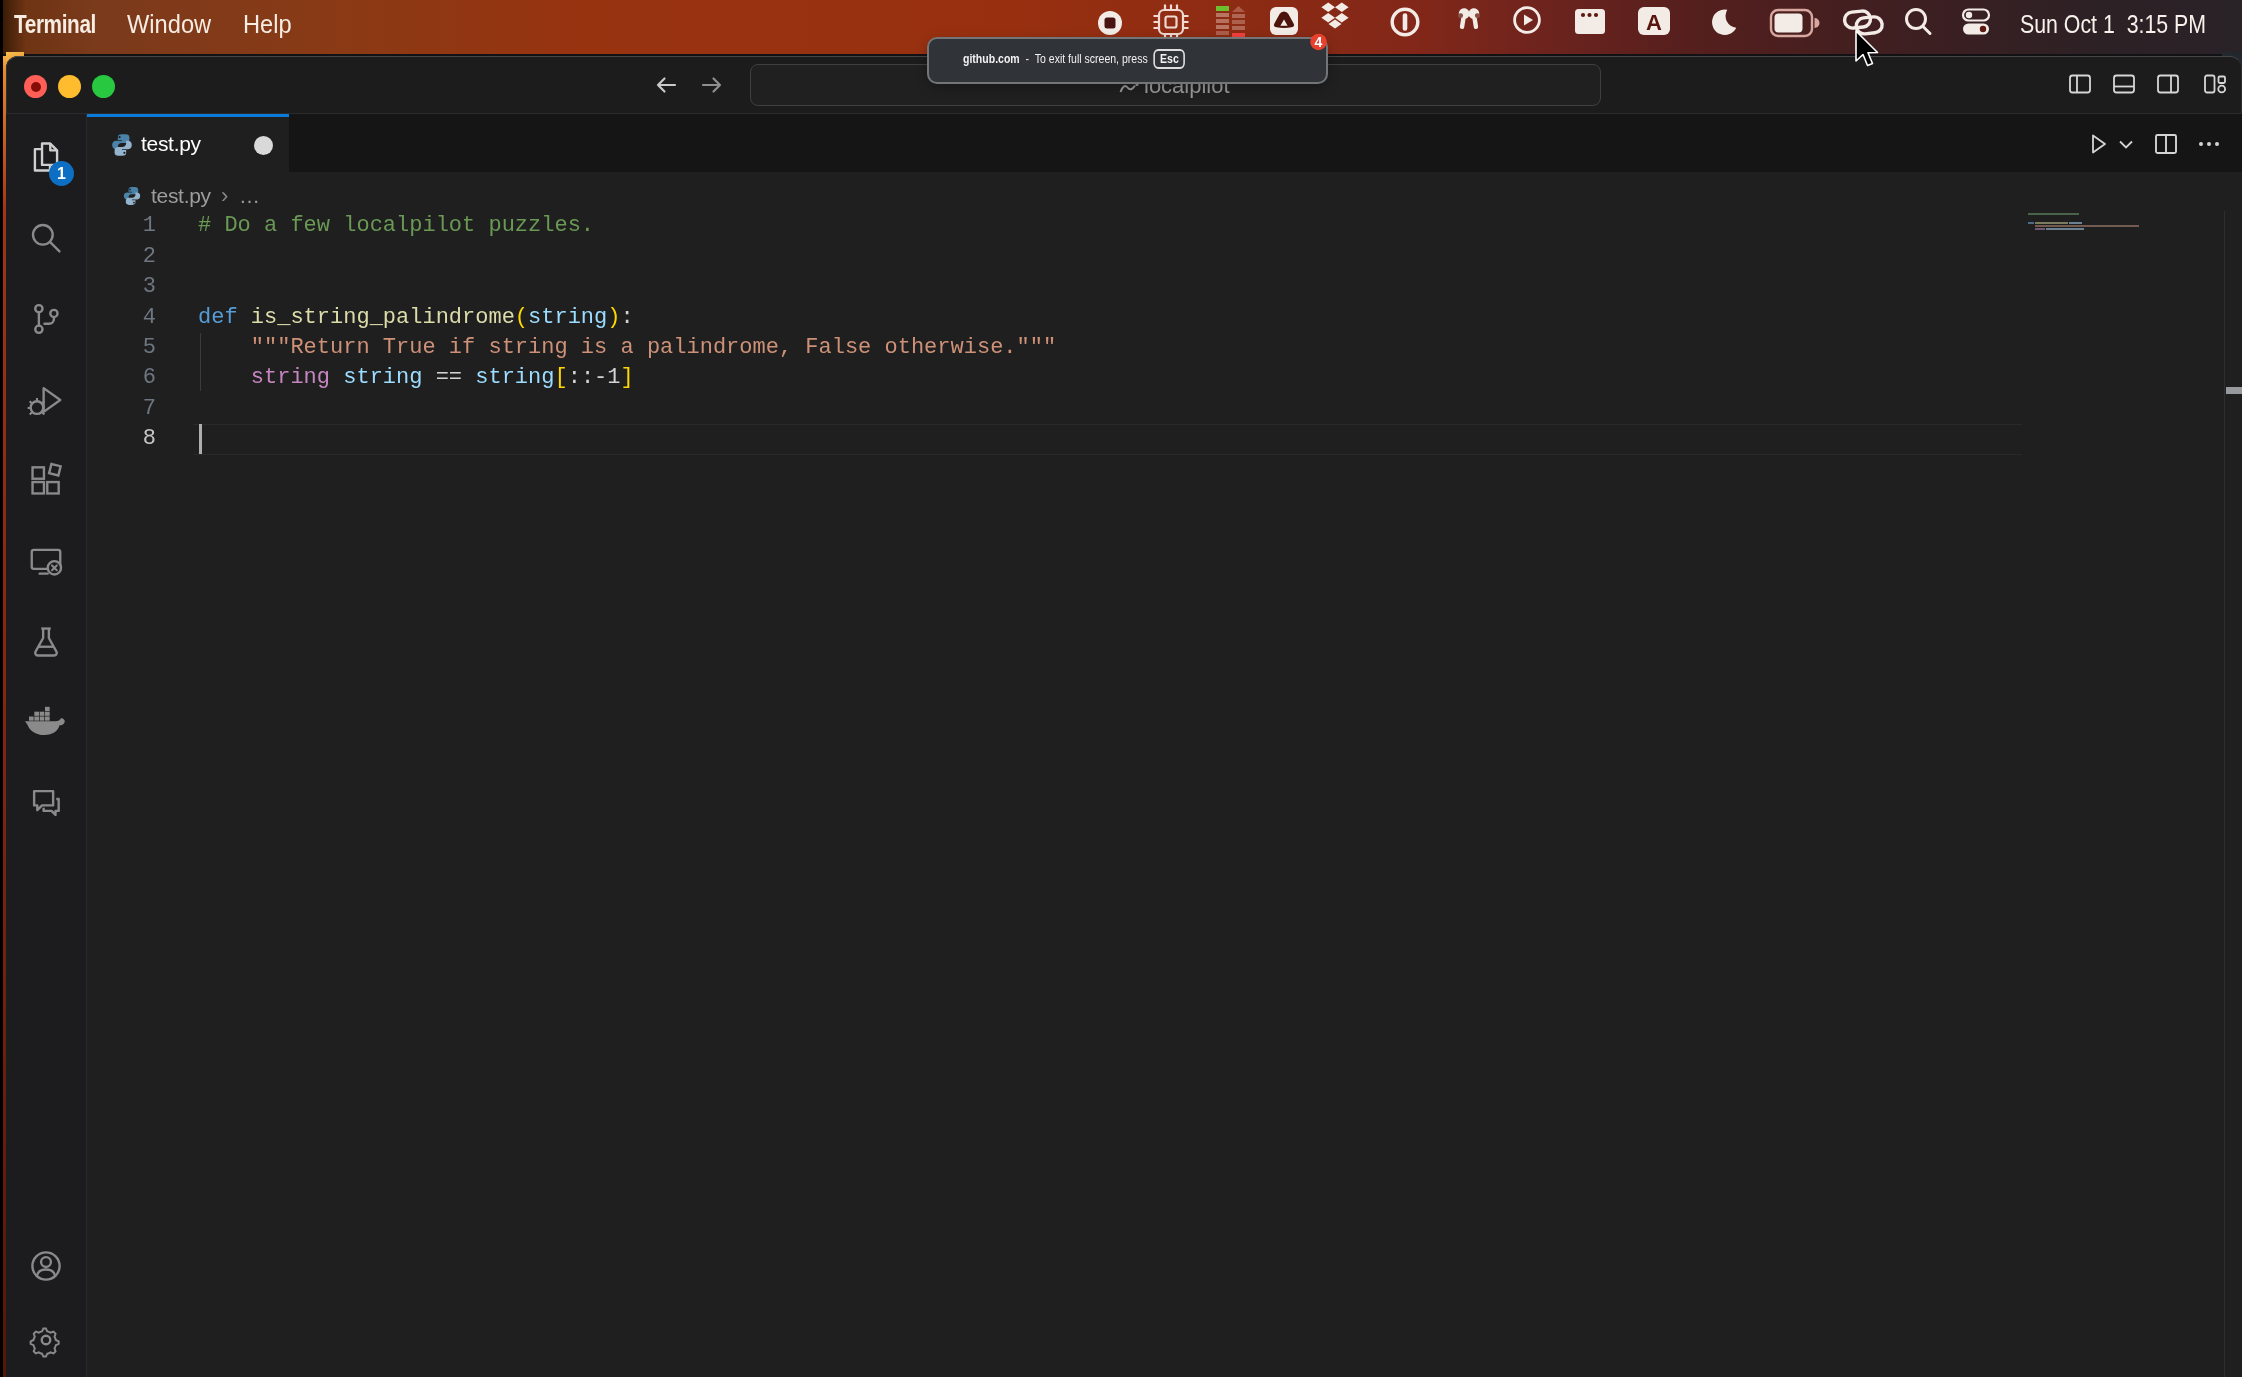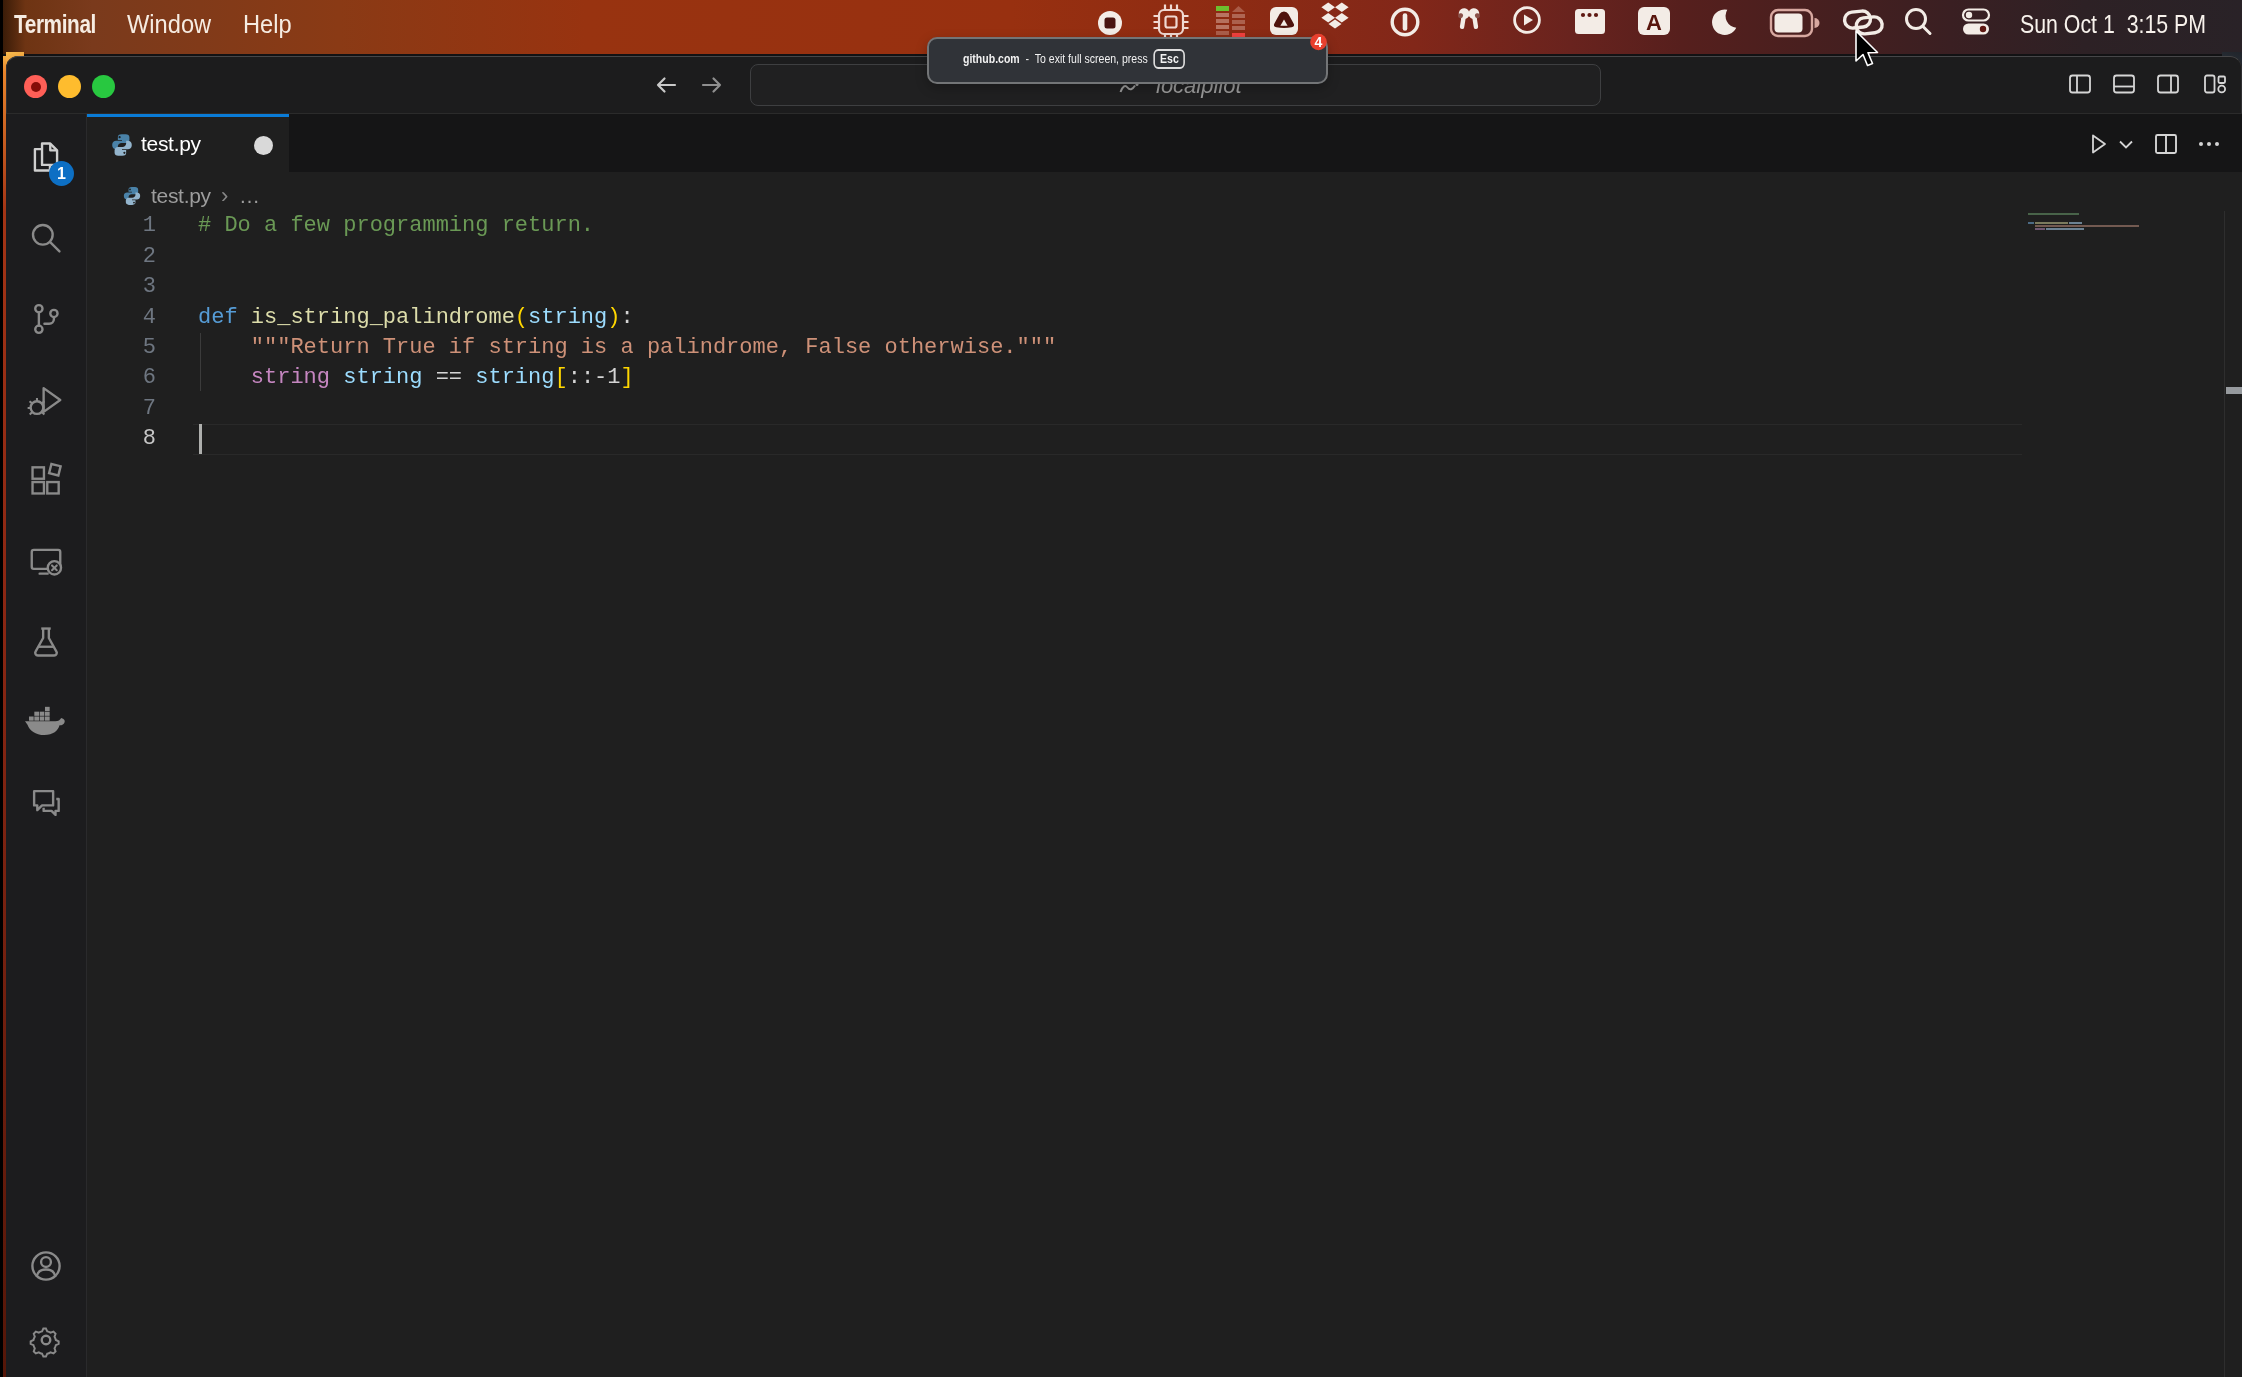--- a/index.html
+++ b/index.html
@@ -156,21 +156,21 @@
   </svg>
 </div>
 
 <div class="ab" style="left:750px;top:64px;width:851px;height:42px;background:#202021;
   border:1.5px solid #3e3f41;border-radius:8px;box-sizing:border-box;"></div>
 <div class="ab" id="cc-content" style="left:1118px;top:72px;height:30px;color:#9a9a9a;font-size:22px;">
   <svg class="ab" style="left:0;top:4px;" width="24" height="24" viewBox="0 0 24 24" fill="none" stroke="#9a9a9a" stroke-width="2">
     <path d="M2.5 16 Q6 7 9.5 11.5 T17 9.5"></path>
     <circle cx="19" cy="8.5" r="1.5" fill="#9a9a9a" stroke="none"></circle>
   </svg>
-  <span style="position:absolute;left:38px;top:1px;white-space:nowrap;font-style:italic;">localpilot</span>
+  <span style="position:absolute;left:26px;top:1px;white-space:nowrap;">localpilot</span>
 </div>
 
 <div id="layout-icons">
   <svg class="ab" style="left:2066px;top:70px;" width="28" height="28" viewBox="0 0 28 28" fill="none" stroke="#d6d6d6" stroke-width="1.8">
     <rect x="4" y="5.5" width="20" height="17" rx="2.5"></rect>
     <path d="M11 5.5 V22.5"></path>
   </svg>
   <svg class="ab" style="left:2110px;top:70px;" width="28" height="28" viewBox="0 0 28 28" fill="none" stroke="#d6d6d6" stroke-width="1.8">
     <rect x="4" y="5.5" width="20" height="17" rx="2.5"></rect>
     <path d="M4 16.5 H24"></path>
@@ -316,21 +316,21 @@
 </style>
 <div id="code">
   <div class="ln" style="top:211.4px;">1</div>
   <div class="ln" style="top:241.8px;">2</div>
   <div class="ln" style="top:272.2px;">3</div>
   <div class="ln" style="top:302.6px;">4</div>
   <div class="ln" style="top:333.0px;">5</div>
   <div class="ln" style="top:363.4px;">6</div>
   <div class="ln" style="top:393.8px;">7</div>
   <div class="ln" style="top:424.2px;color:#c6c6c6;">8</div>
-  <div class="cl" style="top:211.4px;"><span class="tc"># Do a few programming return.</span></div>
+  <div class="cl" style="top:211.4px;"><span class="tc"># Do a few localpilot puzzles.</span></div>
   <div class="cl" style="top:302.6px;text-align:right;"><span class="tk">def</span> <span class="tf">is_string_palindrome</span><span class="tg">(</span><span class="tv">string</span><span class="tg">)</span>:</div>
   <div class="cl" style="top:333.0px;">    <span class="ts">"""Return True if string is a palindrome, False otherwise."""</span></div>
   <div class="cl" style="top:363.4px;">    <span class="tr">string</span> <span class="tv">string</span> == <span class="tv">string</span><span class="tg">[</span>::-1<span class="tg">]</span></div>
 </div>
 
 <div class="ab" style="left:193px;top:423.5px;width:1829px;height:1px;background:#292929;"></div>
 <div class="ab" style="left:193px;top:453.9px;width:1829px;height:1px;background:#292929;"></div>
 
 <div class="ab" style="left:199.8px;top:333px;width:1px;height:58px;background:#3b3b3b;"></div>
 

